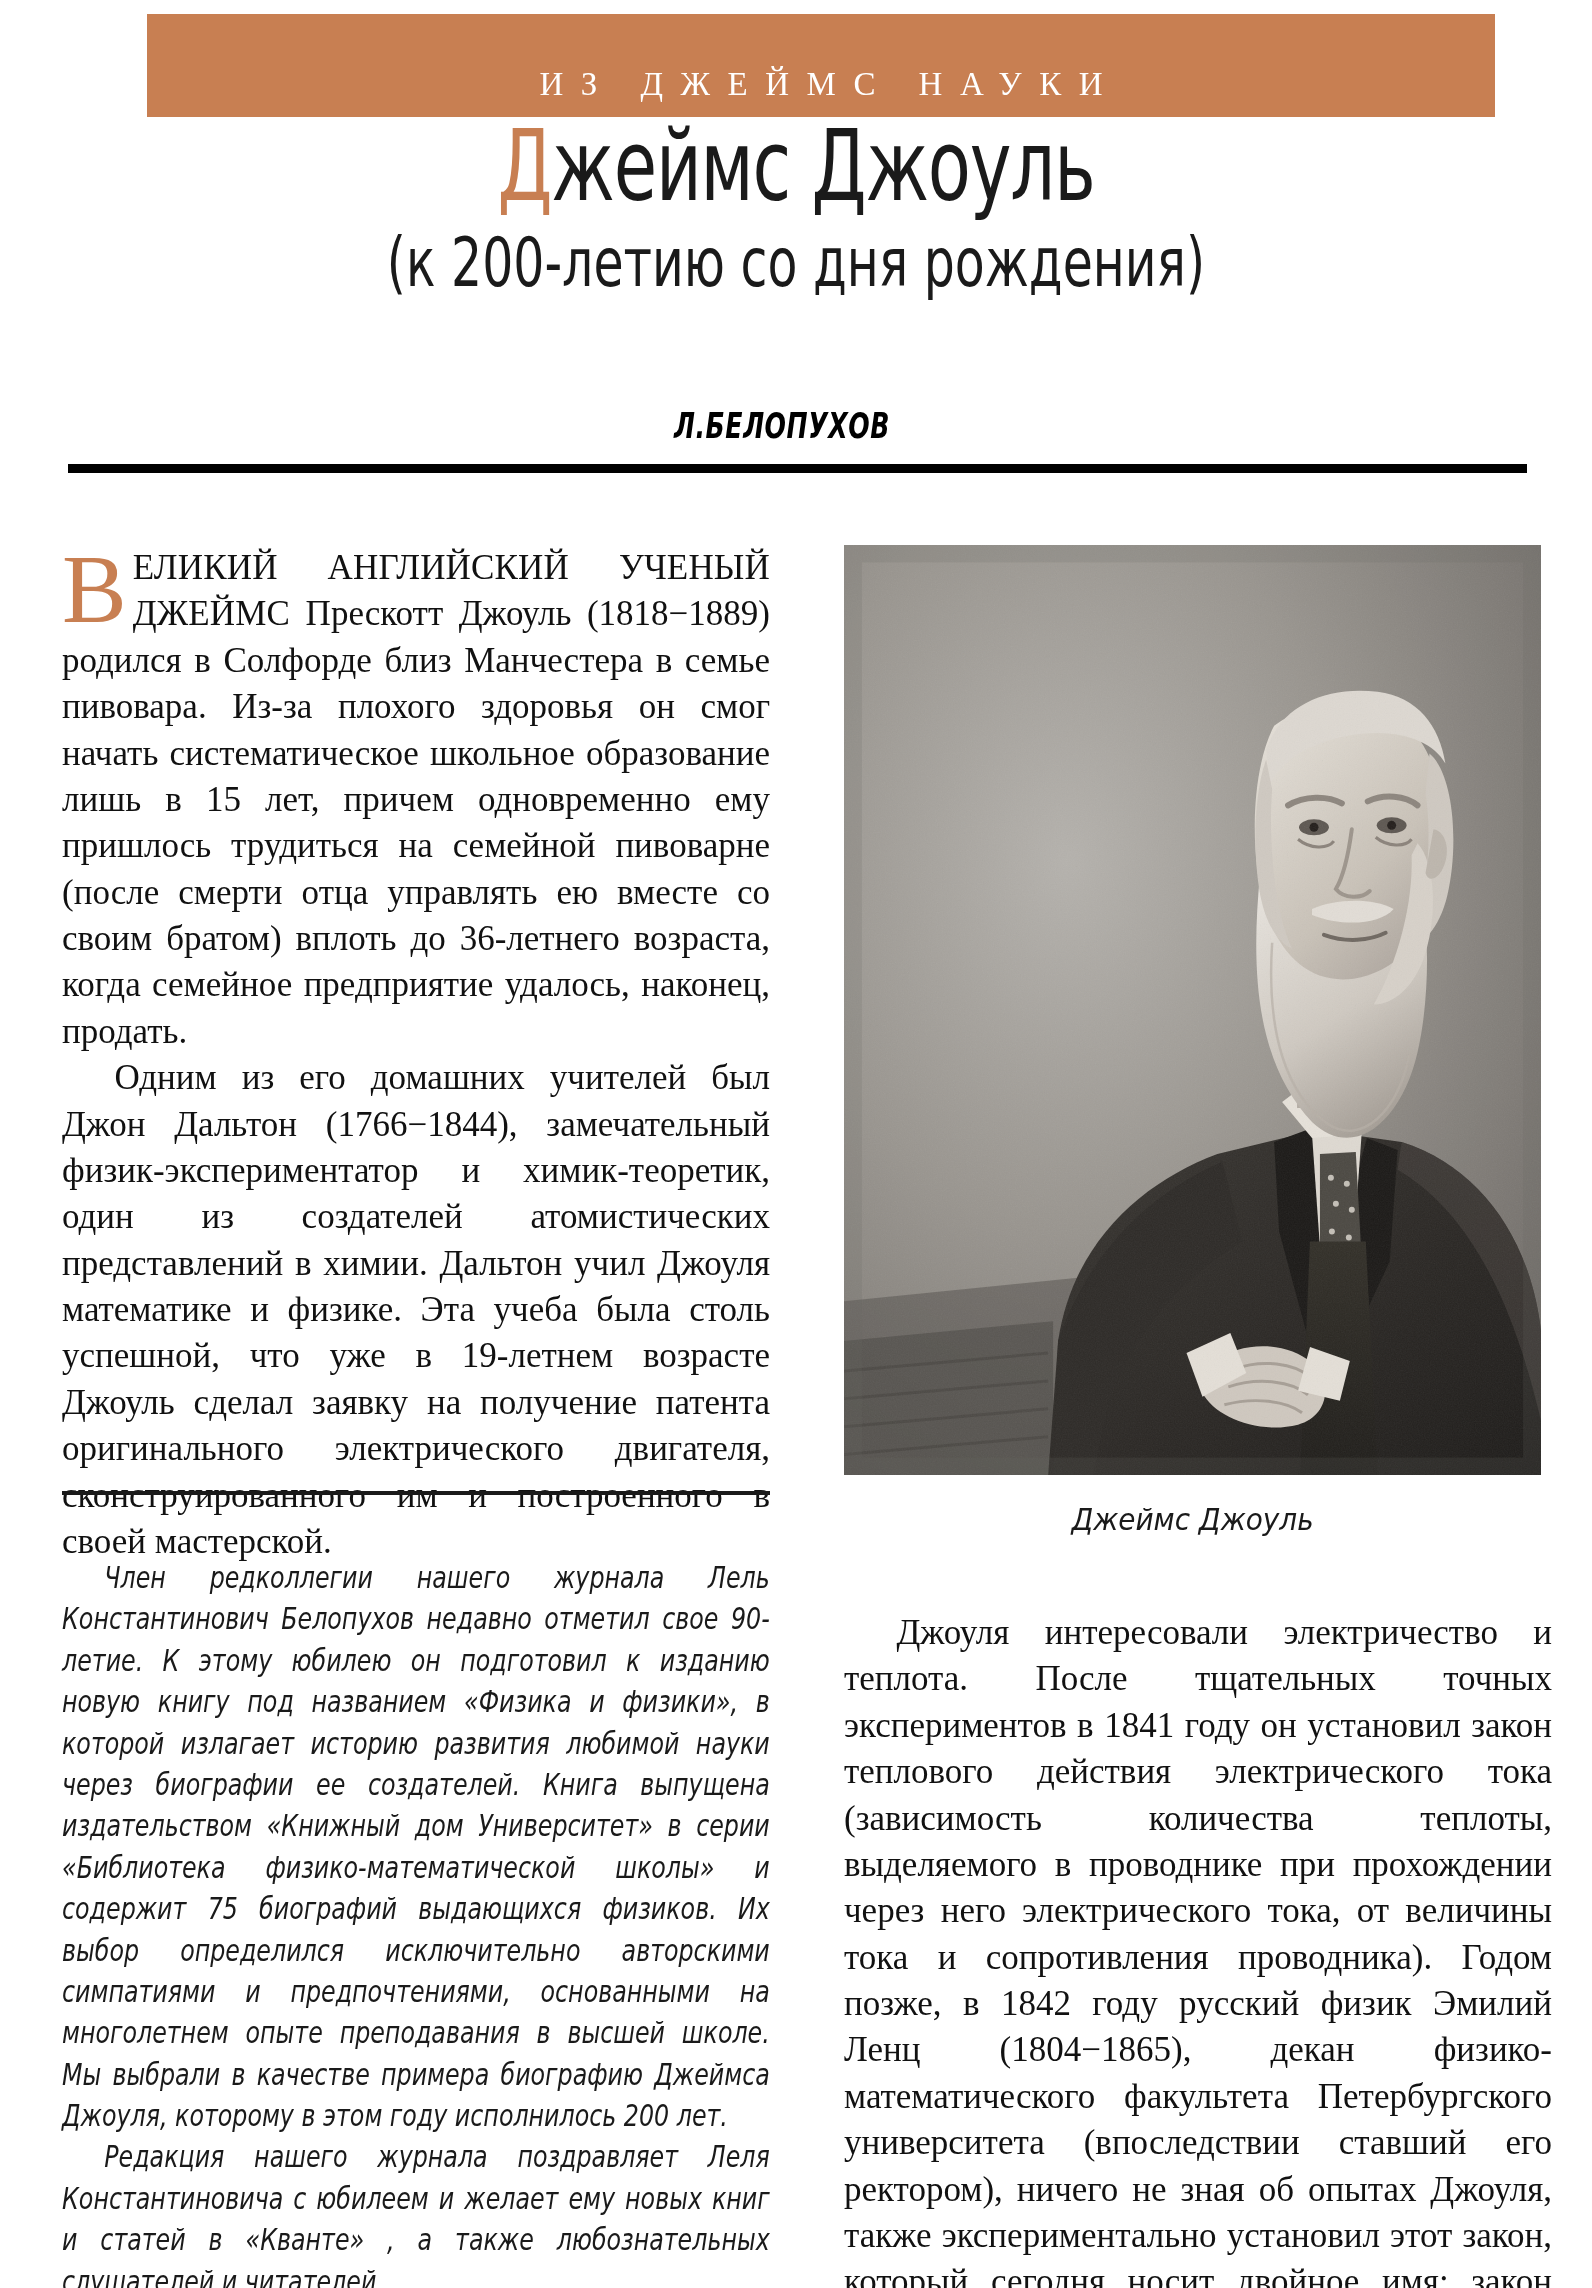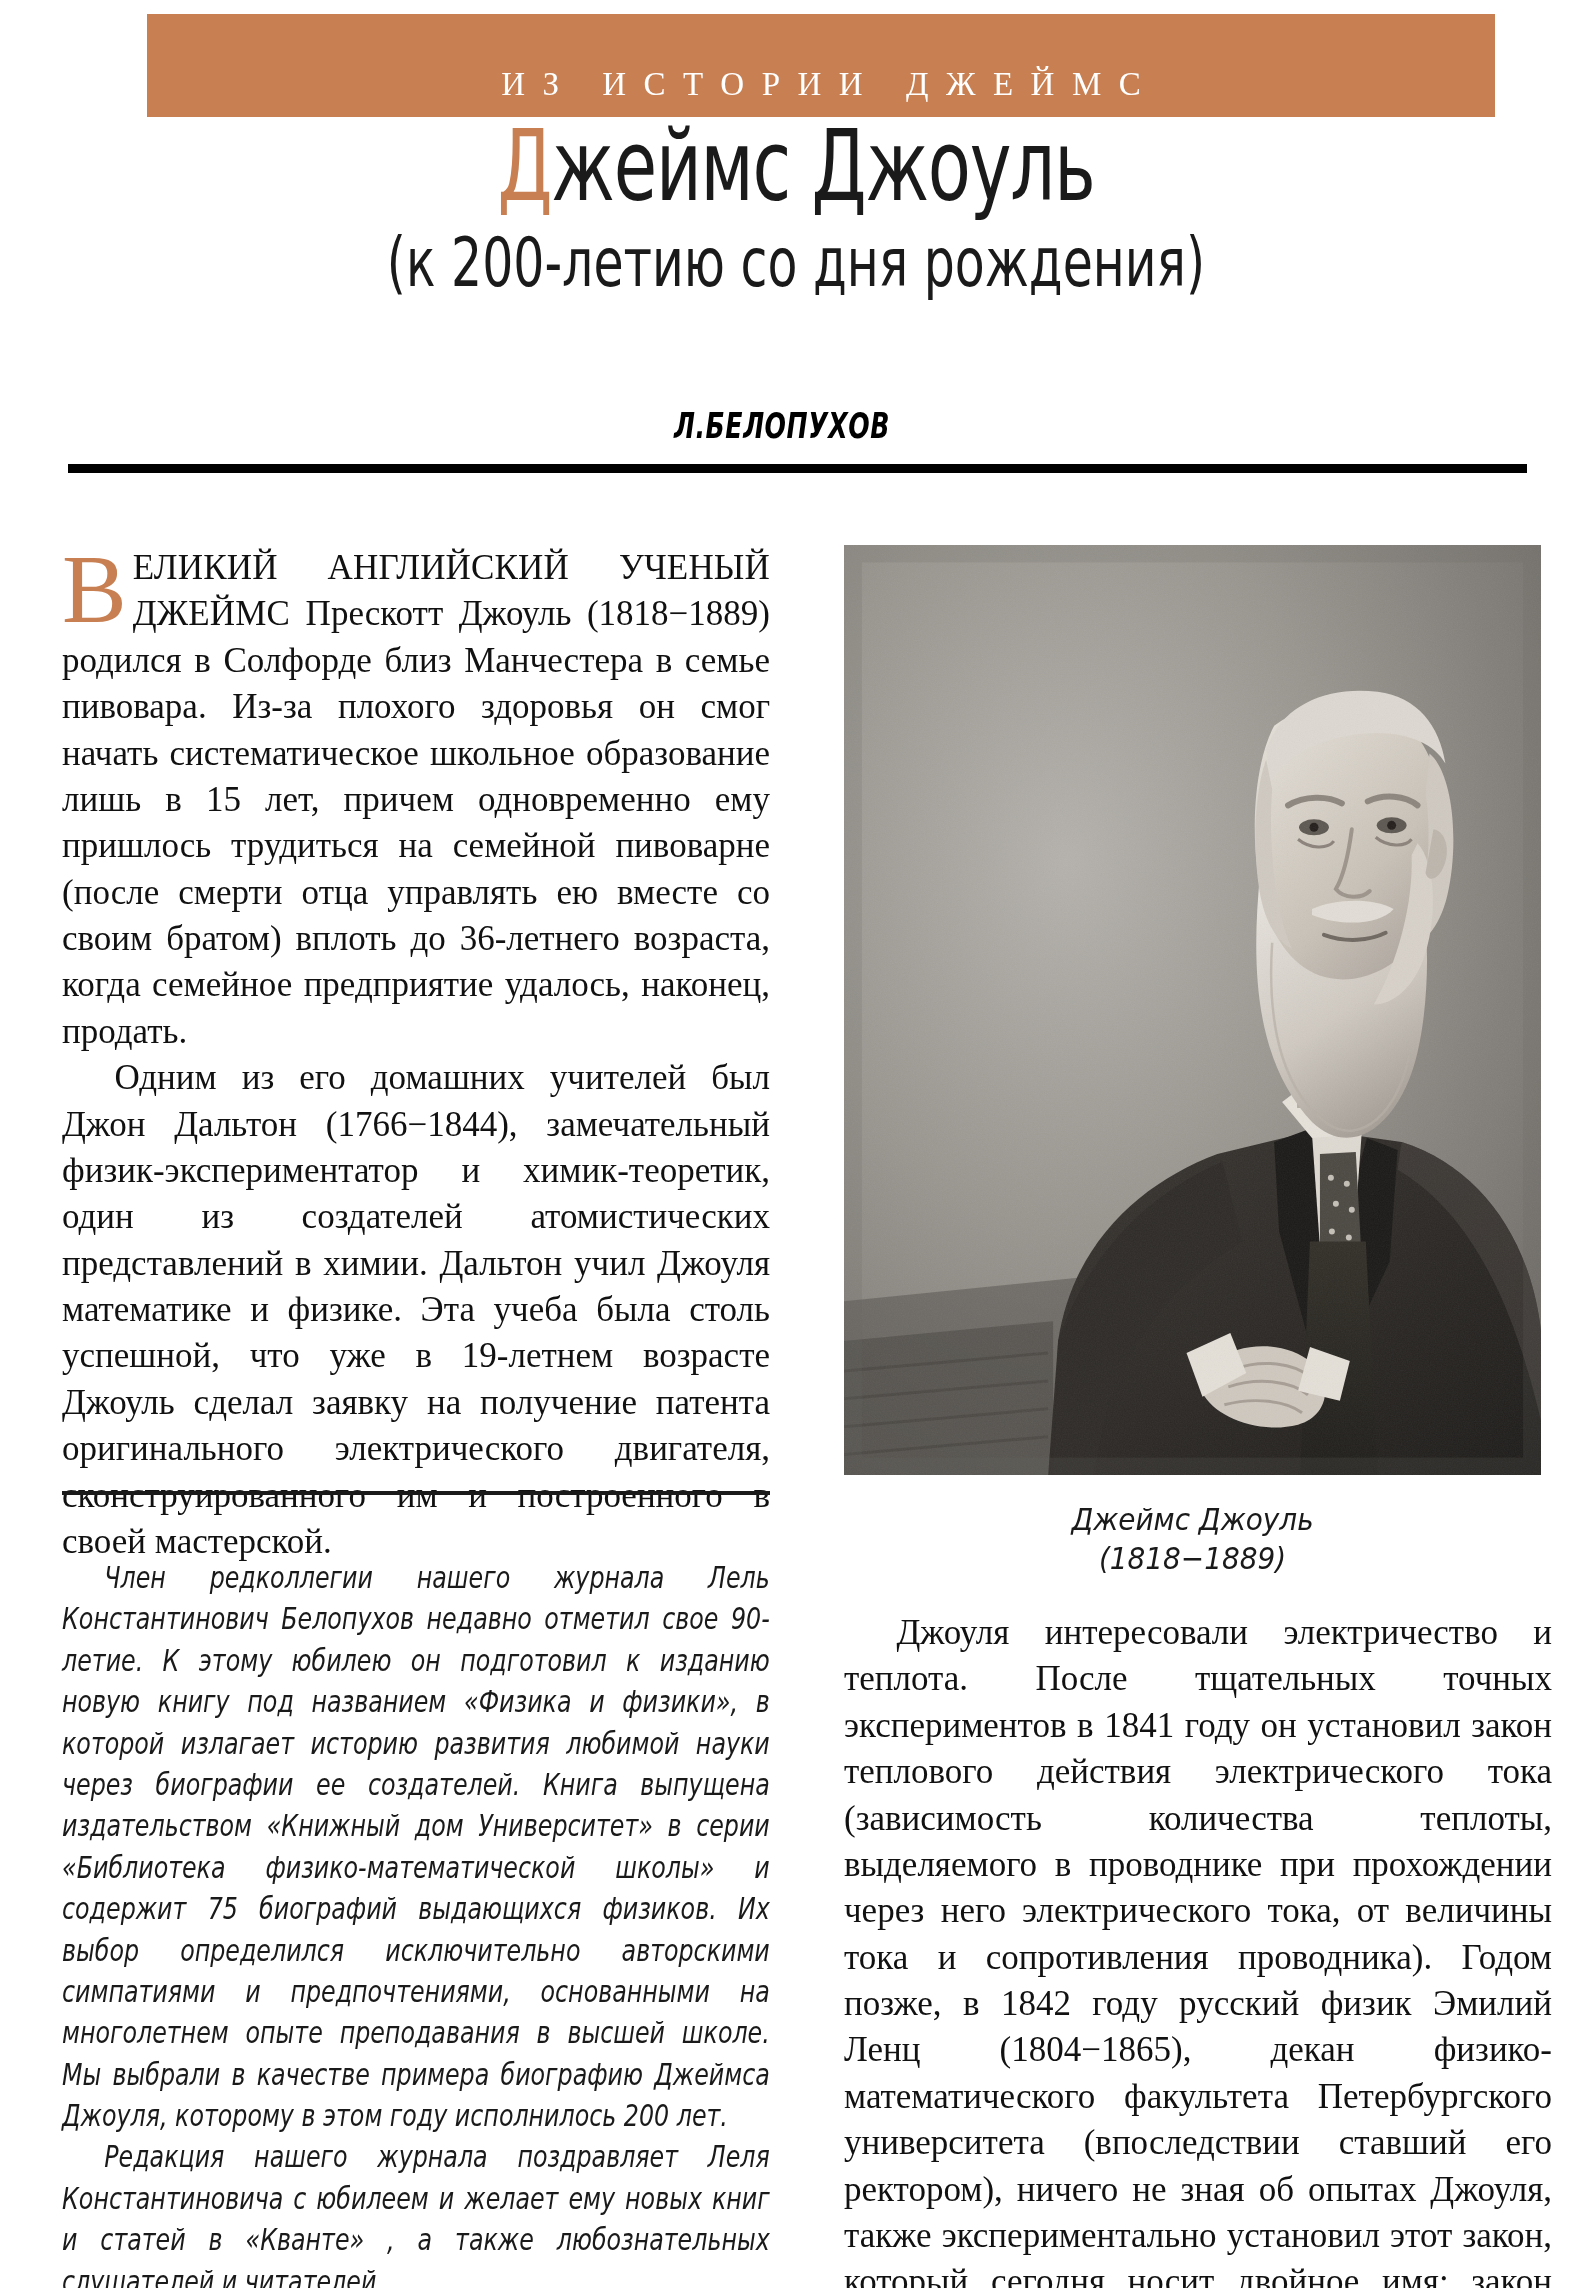--- a/index.html
+++ b/index.html
@@ -210,21 +210,21 @@
     top: 1610px;
     width: 708px;
   }
 </style>
 </head>
 <body>
 
 <div class="page">
 
   <div class="header-band">
-    <div class="header-band-label">ИЗ ИСТОРИИ ДЖЕЙМС</div>
+    <div class="header-band-label">ИЗ ДЖЕЙМС НАУКИ</div>
   </div>
 
   <div class="title-block">
     <h1 class="article-title"><span class="dropcap-orange">Д</span><span>жеймс Джоуль</span></h1>
     <div class="article-subtitle">(к 200-летию со дня рождения)</div>
   </div>
 
   <div class="byline-wrap">
     <span class="byline">Л.БЕЛОПУХОВ</span>
   </div>
@@ -361,21 +361,20 @@
       <path d="M592 286 C606 288 610 312 600 328 C594 338 586 338 584 330" fill="#bdb6ad"></path>
 
       <rect x="0" y="0" width="700" height="935" fill="url(#bgGrad)" opacity="0"></rect>
       <rect x="0" y="0" width="700" height="935" filter="url(#grain)" opacity="0.5"></rect>
       <rect x="0" y="0" width="700" height="935" fill="none" stroke="#6b6763" stroke-width="36" opacity="0.18"></rect>
     </svg>
   </div>
 
   <div class="photo-caption">
     <span>Джеймс  Джоуль</span>
-    <span>(1818−1889)</span>
   </div>
 
   <div class="col-right-text">
     <p class="body" style="text-indent:1.5em;">Джоуля интересовали электричество и теплота. После тщательных точных экспериментов в 1841 году он установил закон теплового действия электрического тока (зависимость количества теплоты, выделяемого в проводнике при прохождении через него электрического тока, от величины тока и сопротивления проводника). Годом позже, в 1842 году русский физик Эмилий Ленц (1804−1865), декан физико-математического факультета Петербургского университета (впоследствии ставший его ректором), ничего не зная об опытах Джоуля, также экспериментально установил этот закон, который сегодня носит двойное имя: закон Джоуля−Ленца.</p>
   </div>
 
 </div>
 
 
 </body></html>

